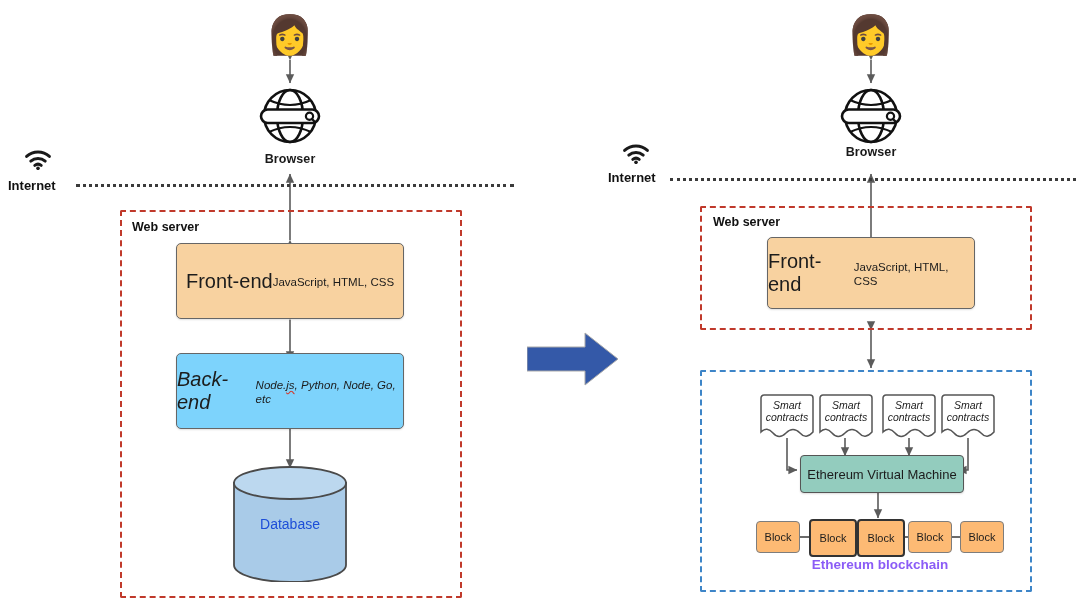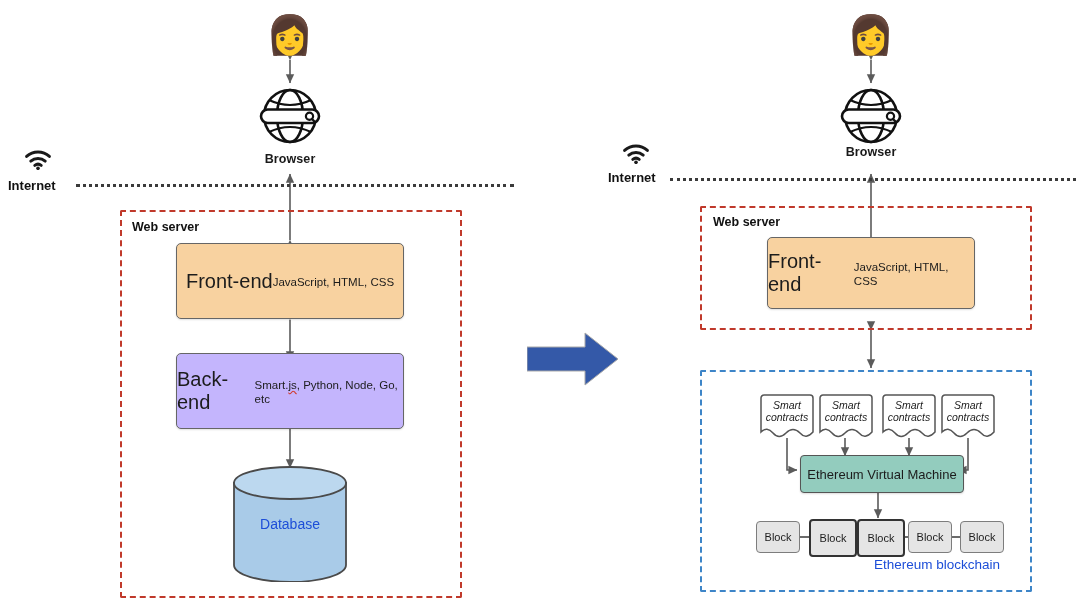--- a/index.html
+++ b/index.html
@@ -88,21 +88,21 @@
     color: #1c1c1c;
     line-height: 1.15;
   }
   .layer-box .sub {
     font-size: 11.5px;
     color: #1c1c1c;
     margin-top: 3px;
     line-height: 1.15;
   }
   .box-orange { background: #f8d2a0; }
-  .box-green  { background: #c4b5fd; }
+  .box-green  { background: #7dd3fc; font-style: italic; }
 
   .spell {
     text-decoration: underline wavy #d23a2e;
     text-decoration-skip-ink: none;
   }
 
   
   .db {
     position: absolute;
   }
@@ -138,41 +138,41 @@
     font-size: 10.5px;
     line-height: 1.18;
     color: #1c1c1c;
     pointer-events: none;
     font-style: italic;
   }
 
   
   .block {
     position: absolute;
-    background: #e5e5e5;
+    background: #fdba74;
     border: 1.4px solid #7d7d7d;
     border-radius: 4px;
     display: flex;
     align-items: center;
     justify-content: center;
     font-size: 11px;
     color: #1c1c1c;
   }
   .block.strong { border: 2.2px solid #333333; }
   .block-connector {
     position: absolute;
     height: 1.6px;
     background: #6b6b6b;
   }
   .chain-label {
     position: absolute;
     font-size: 13.5px;
-    font-weight: normal;
-    color: #1d4ed8;
-    text-align: right;
+    font-weight: bold;
+    color: #8b5cf6;
+    text-align: center;
     white-space: nowrap;
   }
 
   
   .arrows {
     position: absolute;
     left: 0; top: 0;
     width: 1080px;
     height: 613px;
     pointer-events: none;
@@ -257,21 +257,21 @@
   <div class="abs dash-red" style="left:120px; top:210px; width:342px; height:388px;"></div>
   <div class="abs container-title" style="left:132px; top:220px;">Web server</div>
 
   <div class="abs layer-box box-orange" style="left:176px; top:243px; width:228px; height:76px;">
     <div class="title">Front-end</div>
     <div class="sub">JavaScript, HTML, CSS</div>
   </div>
 
   <div class="abs layer-box box-green" style="left:176px; top:353px; width:228px; height:76px;">
     <div class="title">Back-end</div>
-    <div class="sub"><span>Smart.</span><span class="spell">js</span><span>, Python, Node, Go, etc</span></div>
+    <div class="sub"><span>Node.</span><span class="spell">js</span><span>, Python, Node, Go, etc</span></div>
   </div>
 
   <div class="db" style="left:232px; top:466px; width:116px; height:116px;">
     <svg viewBox="0 0 116 116" width="116" height="116" xmlns="http://www.w3.org/2000/svg">
       <path d="M2,17 L2,99 A56,17 0 0 0 114,99 L114,17 Z" fill="#a9cbe8" stroke="#4a4a4a" stroke-width="1.8"></path>
       <ellipse cx="58" cy="17" rx="56" ry="16" fill="#bcd8ef" stroke="#4a4a4a" stroke-width="1.8"></ellipse>
     </svg>
     <div class="db-label" style="top:50px;">Database</div>
   </div>
 

